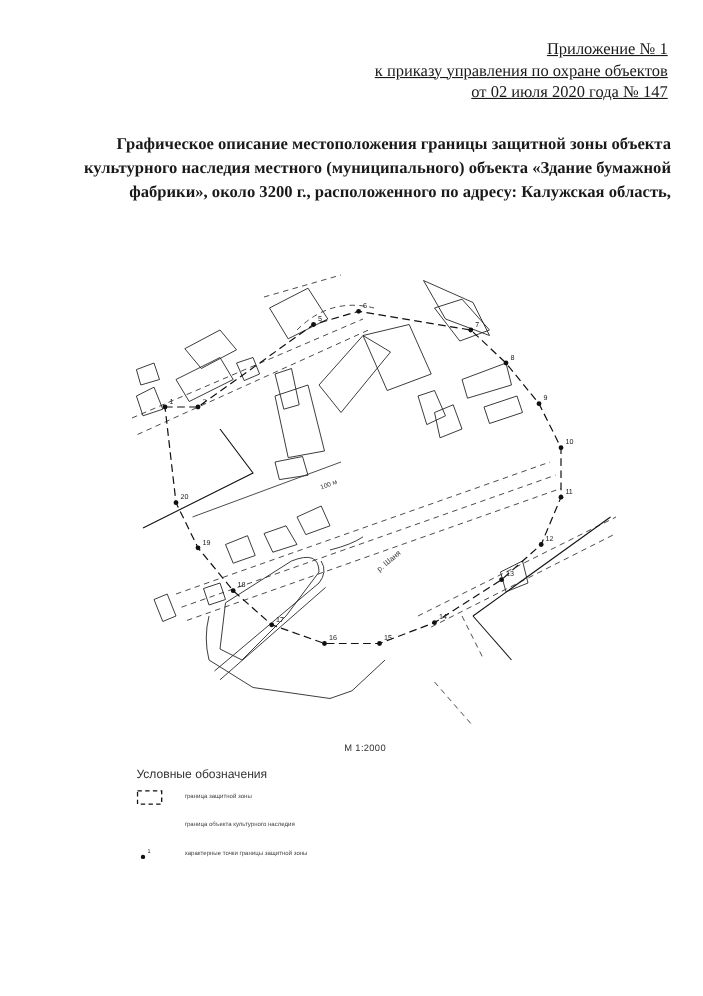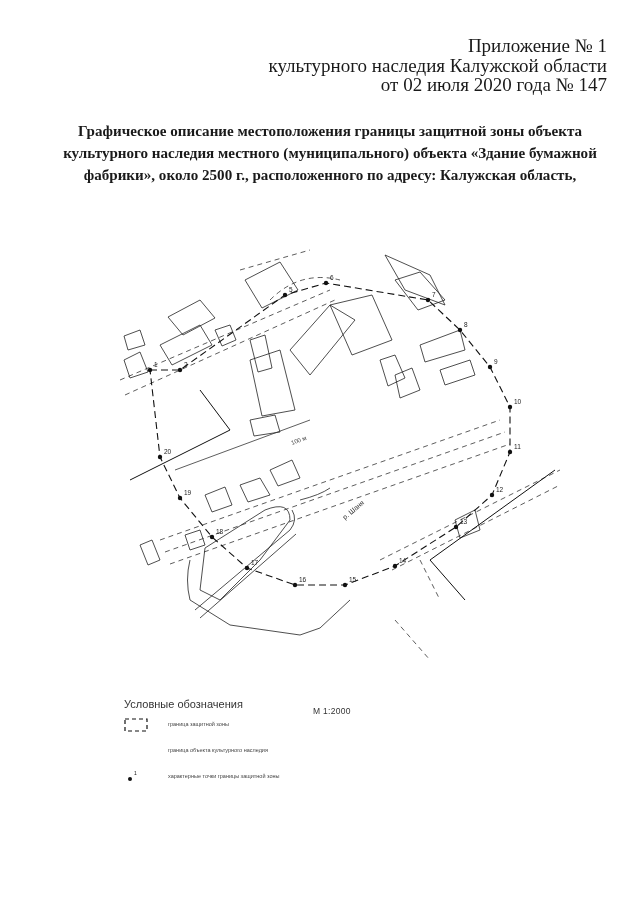--- a/index.html
+++ b/index.html
@@ -1,38 +1,38 @@
 <!DOCTYPE html>
 <html><head>
 <meta charset="utf-8">
 <style>
   html, body { margin: 0; padding: 0; background: #ffffff; }
   body { width: 639px; height: 905px; position: relative; overflow: hidden; font-family: "Liberation Serif", "DejaVu Serif", serif; color: #1a1a1a; }
-  .header-block { position: absolute; right: 32px; top: 36px; text-align: right; font-size: 19px; line-height: 19.5px; }
-  .title-block { position: absolute; left: 50px; width: 560px; top: 120px; text-align: center; font-weight: bold; font-size: 15.1px; line-height: 22px; }
+  .header-block { position: absolute; right: 32px; top: 36px; text-align: right; font-size: 15px; line-height: 19.5px; text-decoration: underline; }
+  .title-block { position: absolute; left: 50px; width: 560px; top: 120px; text-align: right; font-weight: bold; font-size: 15.1px; line-height: 22px; }
   .map { position: absolute; left: 0; top: 0; }
-  .scale { position: absolute; left: 313px; top: 706px; font-family: "Liberation Sans", "DejaVu Sans", sans-serif; font-size: 8.5px; color: #333; letter-spacing: 0.3px; }
+  .scale { position: absolute; left: 313px; top: 675px; font-family: "Liberation Sans", "DejaVu Sans", sans-serif; font-size: 8.5px; color: #333; letter-spacing: 0.3px; }
   .legend-title { position: absolute; left: 124px; top: 698px; font-family: "Liberation Sans", "DejaVu Sans", sans-serif; font-size: 11px; color: #333; }
   .legend-row { position: absolute; left: 124px; font-family: "Liberation Sans", "DejaVu Sans", sans-serif; font-size: 5.5px; color: #444; }
   .legend-row .sym { position: absolute; left: 0; top: -6px; width: 30px; height: 14px; }
   .legend-row .txt { position: absolute; left: 44px; top: -3px; white-space: nowrap; }
 </style>
 </head>
 <body>
 
 <div class="header-block">
   <div>Приложение № 1</div>
-  <div>культурного наследия Калужской области</div>
+  <div>к приказу управления по охране объектов</div>
   <div>от 02 июля 2020 года № 147</div>
 </div>
 
 <div class="title-block">
   <div>Графическое описание местоположения границы защитной зоны объекта</div>
   <div>культурного наследия местного (муниципального) объекта «Здание бумажной</div>
-  <div>фабрики», около 2500 г., расположенного по адресу: Калужская область,</div>
+  <div>фабрики», около 3200 г., расположенного по адресу: Калужская область,</div>
 </div>
 
 <svg class="map" width="639" height="905" viewBox="0 0 639 905" xmlns="http://www.w3.org/2000/svg">
   <g fill="none" stroke="#222" stroke-width="0.8">
 
     <g stroke-dasharray="5 4" stroke="#333">
       <path d="M120 380 L330 290"></path>
       <path d="M125 395 L335 300"></path>
       <path d="M160 540 L500 420"></path>
       <path d="M165 552 L505 432"></path>

